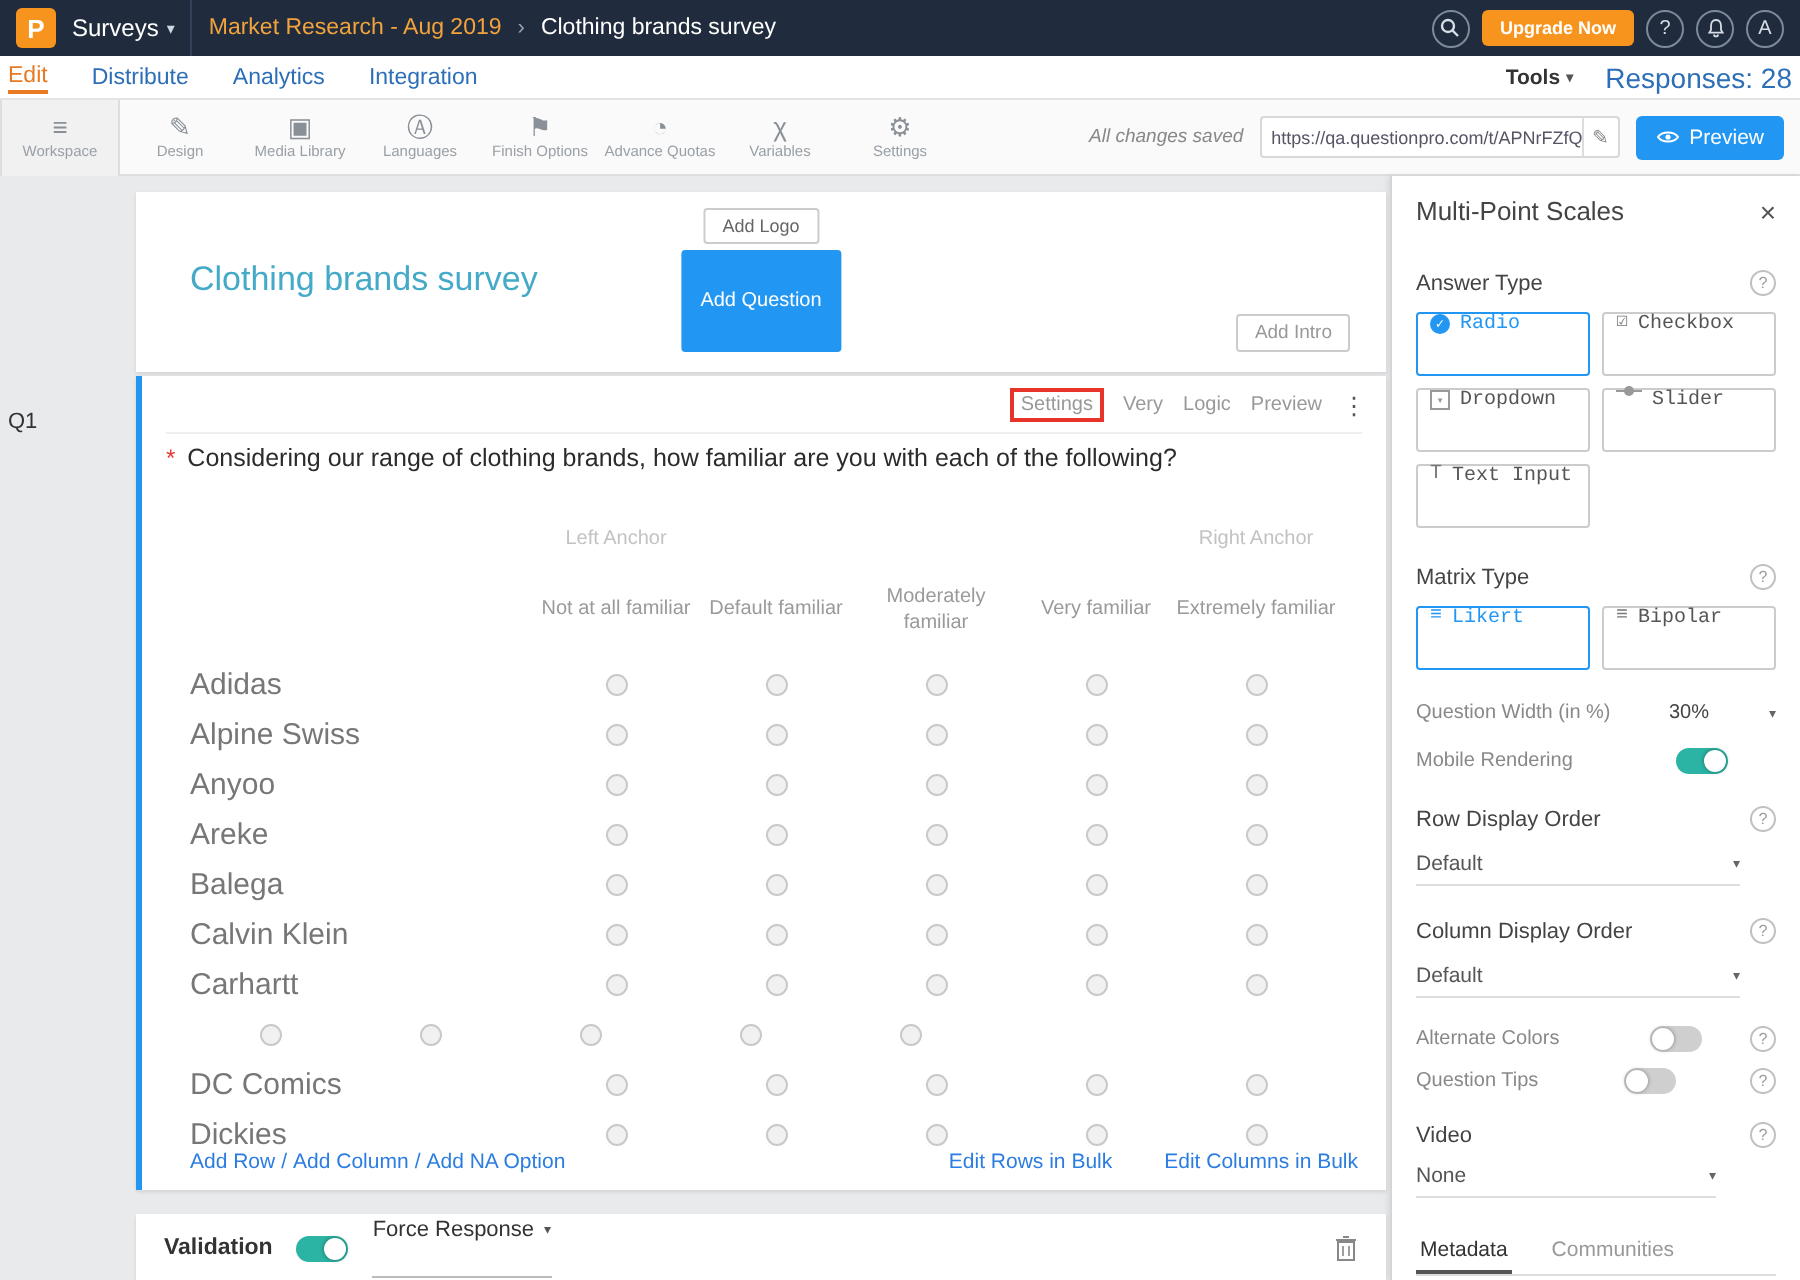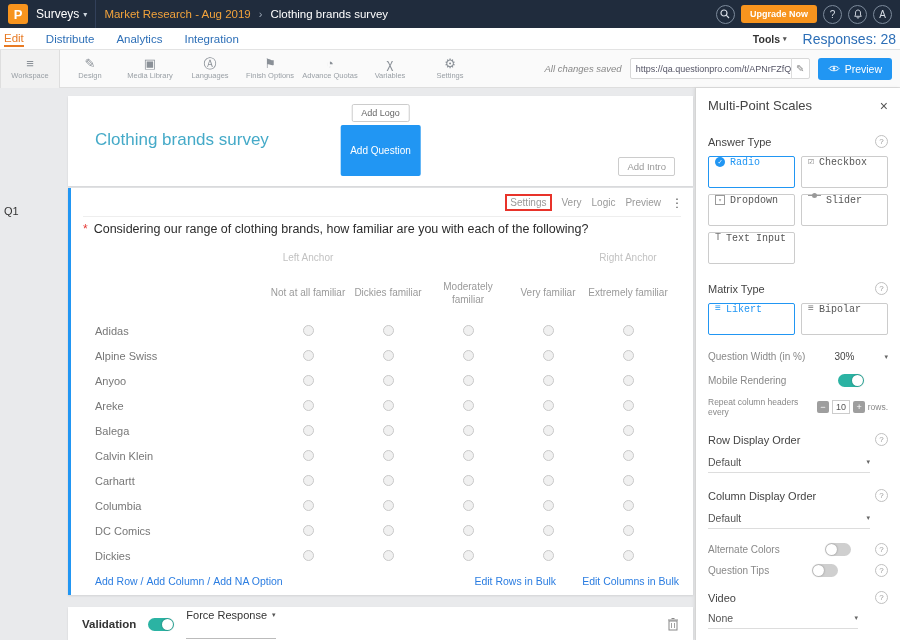--- a/index.html
+++ b/index.html
@@ -66,24 +66,24 @@
 
   
   .question-card { margin:2px 2px 0 68px; height:407px; position:relative; border-left:3px solid #2196f3; }
   .q-actions { position:absolute; top:6px; right:10px; display:flex; align-items:center; gap:10px; font-size:10px; color:#999; }
   .annotation { border:2px solid #e8332a; padding:1px 3px; }
   .kebab { color:#555; font-size:12px; }
   .q-divider { position:absolute; top:28px; left:12px; right:12px; height:1px; background:#eee; }
   .q-text-row { position:absolute; top:34px; left:12px; font-size:12.5px; color:#2b2b2b; display:flex; gap:6px; }
   .req { color:#e53935; font-size:12px; }
 
-  .matrix { position:absolute; top:58px; left:24px; }
+  .matrix { position:absolute; top:70px; left:24px; }
   .m-row { display:flex; }
   .cell { width:80px; display:flex; align-items:center; justify-content:center; }
-  .label-cell { width:173px; justify-content:flex-start; color:#777; font-size:11px; }
+  .label-cell { width:173px; justify-content:flex-start; color:#777; font-size:15px; }
   .anchor-row { height:22px; }
   .anchor-row .cell { color:#c2c2c2; font-size:10px; }
   .hdr-row { height:50px; }
   .hdr-row .cell { color:#9a9a9a; font-size:10px; text-align:center; line-height:1.35; }
   .opt-row { height:25px; }
   .radio { width:11px; height:11px; border-radius:50%; border:1px solid #c9c9c9; background:#f1f1f1; }
 
   .q-footer { position:absolute; bottom:8px; left:24px; right:14px; display:flex; align-items:center; font-size:10.5px; }
   .blue-link { color:#2b7de1; }
   .q-footer .sep { color:#2b7de1; margin:0 3px; }
@@ -266,21 +266,21 @@
           <div class="cell label-cell"></div>
           <div class="cell">Left Anchor</div>
           <div class="cell"></div>
             <div class="cell"></div>
             <div class="cell"></div>
           <div class="cell">Right Anchor</div>
         </div>
         <div class="m-row hdr-row">
           <div class="cell label-cell"></div>
           <div class="cell">Not at all familiar</div>
-          <div class="cell">Dickies familiar</div>
+          <div class="cell">Default familiar</div>
           <div class="cell">Moderately familiar</div>
           <div class="cell">Very familiar</div>
           <div class="cell">Extremely familiar</div>
         </div>
         <div class="m-row opt-row">
           <div class="cell label-cell">Adidas</div>
           <div class="cell">
               <span class="radio"></span>
             </div>
           <div class="cell">
@@ -398,21 +398,20 @@
               <span class="radio"></span>
             </div>
           <div class="cell">
               <span class="radio"></span>
             </div>
           <div class="cell">
               <span class="radio"></span>
             </div>
         </div>
         <div class="m-row opt-row">
-          <div class="cell label-cell">Columbia</div>
           <div class="cell">
               <span class="radio"></span>
             </div>
           <div class="cell">
               <span class="radio"></span>
             </div>
           <div class="cell">
               <span class="radio"></span>
             </div>
           <div class="cell">
@@ -548,27 +547,20 @@
       <span class="caret-s" style="margin-left:30px;">▾</span>
     </div>
 
     <div class="sb-row" style="margin-top:12px;">
       <span>Mobile Rendering</span>
       <span class="toggle on" style="margin-left:auto; margin-right:24px;">
           <span class="knob"></span>
         </span>
     </div>
 
-    <div class="sb-row" style="margin-top:10px; font-size:8.5px; gap:3px;">
-      <span>Repeat column headers every</span>
-      <span class="step" style="margin-left:auto;">−</span>
-      <span class="valbox">10</span>
-      <span class="step">+</span>
-      <span>rows.</span>
-    </div>
 
     <div class="sb-label-row" style="margin-top:16px;">
       <span>Row Display Order</span>
       <span class="help">?</span>
     </div>
     <div class="dd" style="margin-top:10px;">
       <span>Default</span>
       <span class="caret-s">▾</span>
     </div>
 

